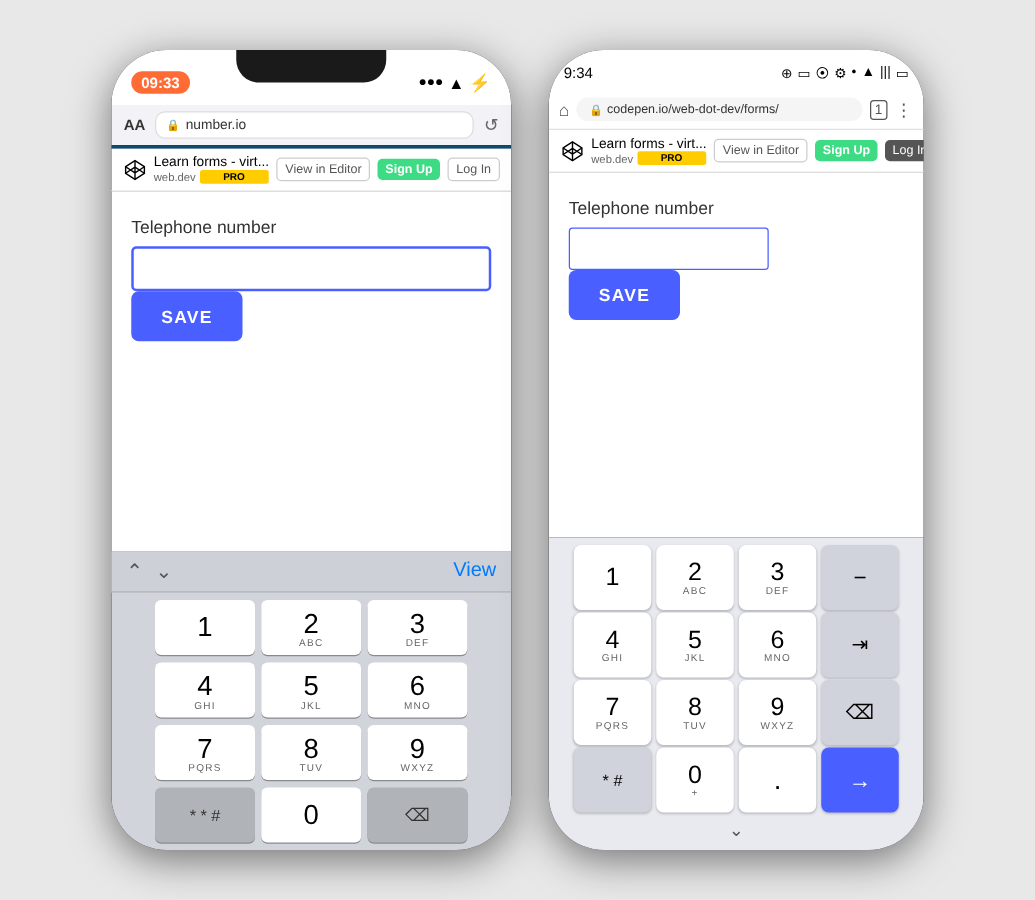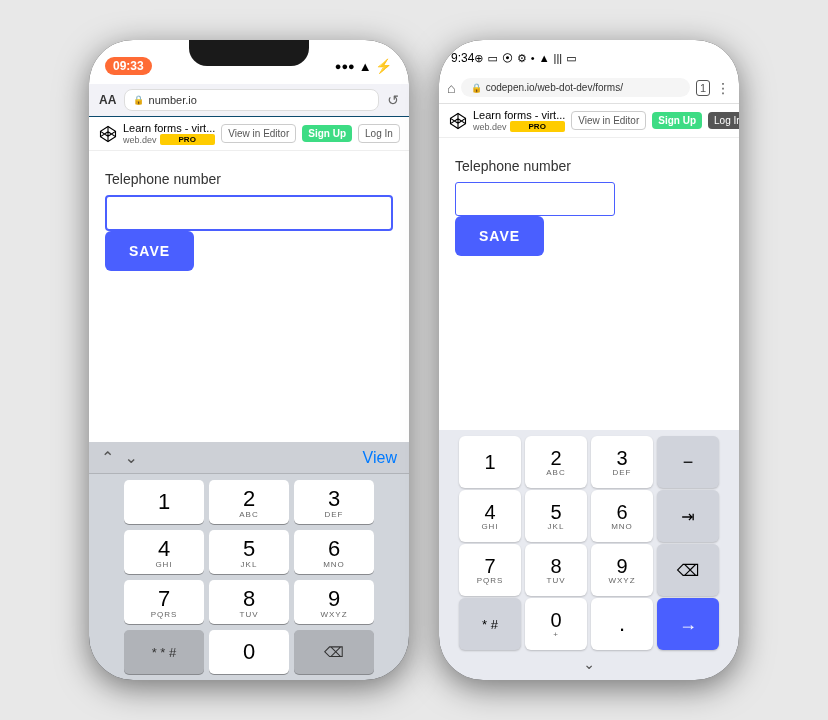--- a/index.html
+++ b/index.html
@@ -76,20 +76,21 @@
       font-size: 14px;
       color: #4cd964;
     }
 
     
     .android-status-bar {
       height: 32px;
       background: #fff;
       display: flex;
       align-items: center;
+      justify-content: space-between;
       padding: 4px 12px 0;
       flex-shrink: 0;
     }
     .android-time {
       font-size: 12px;
       font-weight: 500;
       color: #000;
     }
     .android-icons {
       display: flex;
@@ -98,21 +99,21 @@
       font-size: 10px;
     }
 
     
     .browser-bar {
       background: #f2f2f7;
       padding: 6px 10px;
       display: flex;
       align-items: center;
       gap: 8px;
-      border-bottom: 1px solid #0c4a6e;
+      border-bottom: 3px solid #0c4a6e;
       flex-shrink: 0;
     }
     .browser-bar-ios {
       background: #f2f2f7;
       padding: 5px 10px;
     }
     .url-bar {
       flex: 1;
       background: #fff;
       border-radius: 8px;

